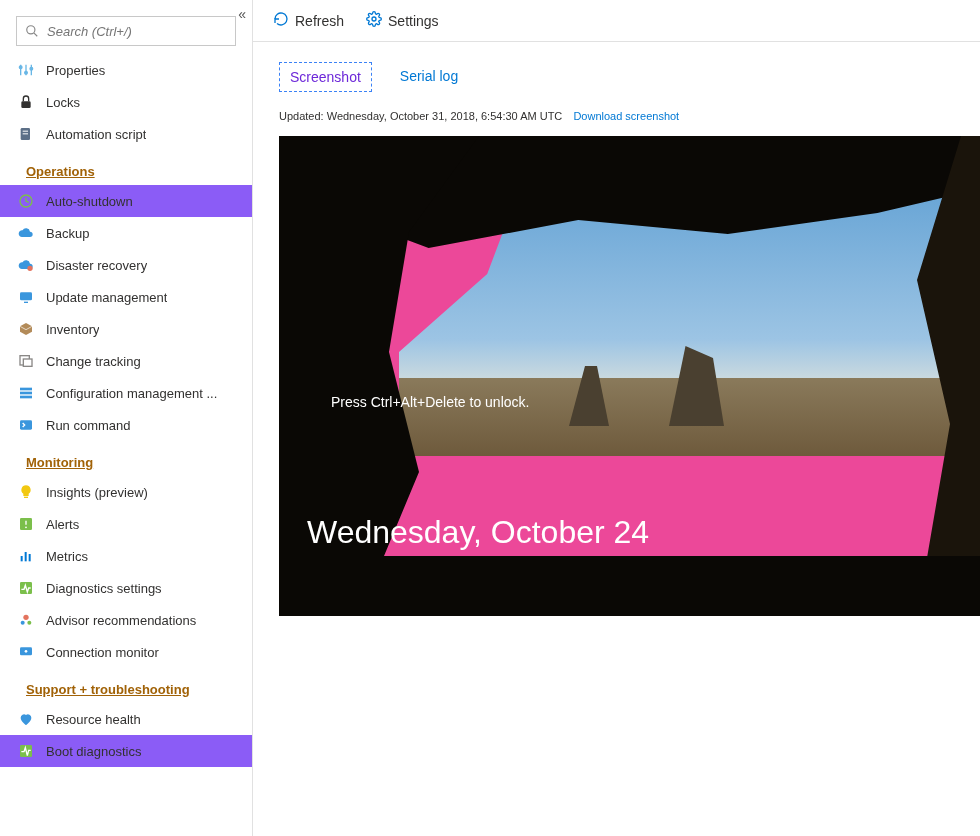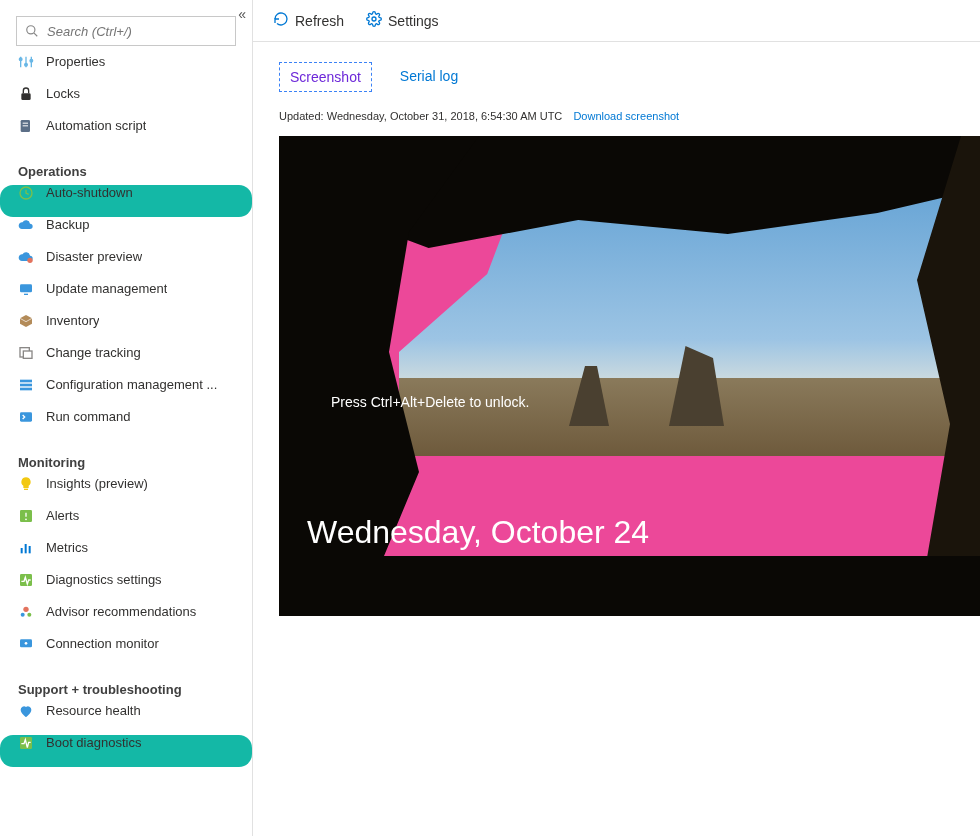--- a/index.html
+++ b/index.html
@@ -37,33 +37,34 @@
     border: none; outline: none; flex: 1;
     font-style: italic; color: #701a75; font-size: 13px;
     background: transparent;
   }
   .nav-scroll { overflow-y: auto; flex: 1; position: relative; }
   .nav-scroll::-webkit-scrollbar { width: 14px; }
   .nav-scroll::-webkit-scrollbar-thumb { background: #c8c8c8; }
   .nav-scroll::-webkit-scrollbar-button { display: block; height: 14px; background:#f3f3f3; }
   .section-header {
     font-weight: 600;
-    padding: 14px 18px 6px 18px;
+    padding: 14px 18px 6px 26px;
     font-size: 13px;
-    color: #404040;
+    color: #a16207;
+    text-decoration: underline;
   }
   .nav-item {
-    display: flex; 
+    display: flex; align-items: center;
     height: 32px;
     padding: 0 18px;
     cursor: pointer;
     white-space: nowrap;
     overflow: hidden; text-overflow: ellipsis;
   }
-  .nav-item.selected { background: #14b8a6; border-radius: 13px; }
+  .nav-item.selected { background: #8b5cf6; }
   .nav-icon {
     width: 16px; height: 16px; margin-right: 12px;
     display: inline-flex; align-items: center; justify-content: center;
     flex: 0 0 auto;
   }
   .nav-label { overflow: hidden; text-overflow: ellipsis; }
   
   .main { flex: 1; display: flex; flex-direction: column; }
   .toolbar {
     display: flex; align-items: center;
@@ -216,21 +217,21 @@
           </span>
           <span class="nav-label">Backup</span>
         </div>
         <div class="nav-item">
           <span class="nav-icon">
             <svg width="16" height="16" viewBox="0 0 24 24" fill="#3a96dd">
               <path d="M6 18a5 5 0 1 1 .8-9.94A6 6 0 0 1 18 10a4 4 0 0 1 0 8H6z"></path>
               <circle cx="18" cy="17" r="4" fill="#e3735e"></circle>
             </svg>
           </span>
-          <span class="nav-label">Disaster preview</span>
+          <span class="nav-label">Disaster recovery</span>
         </div>
         <div class="nav-item">
           <span class="nav-icon">
             <svg width="16" height="16" viewBox="0 0 24 24" fill="#3a96dd">
               <rect x="3" y="5" width="18" height="12" rx="2"></rect>
               <rect x="9" y="19" width="6" height="2"></rect>
             </svg>
           </span>
           <span class="nav-label">Update management</span>
         </div>

